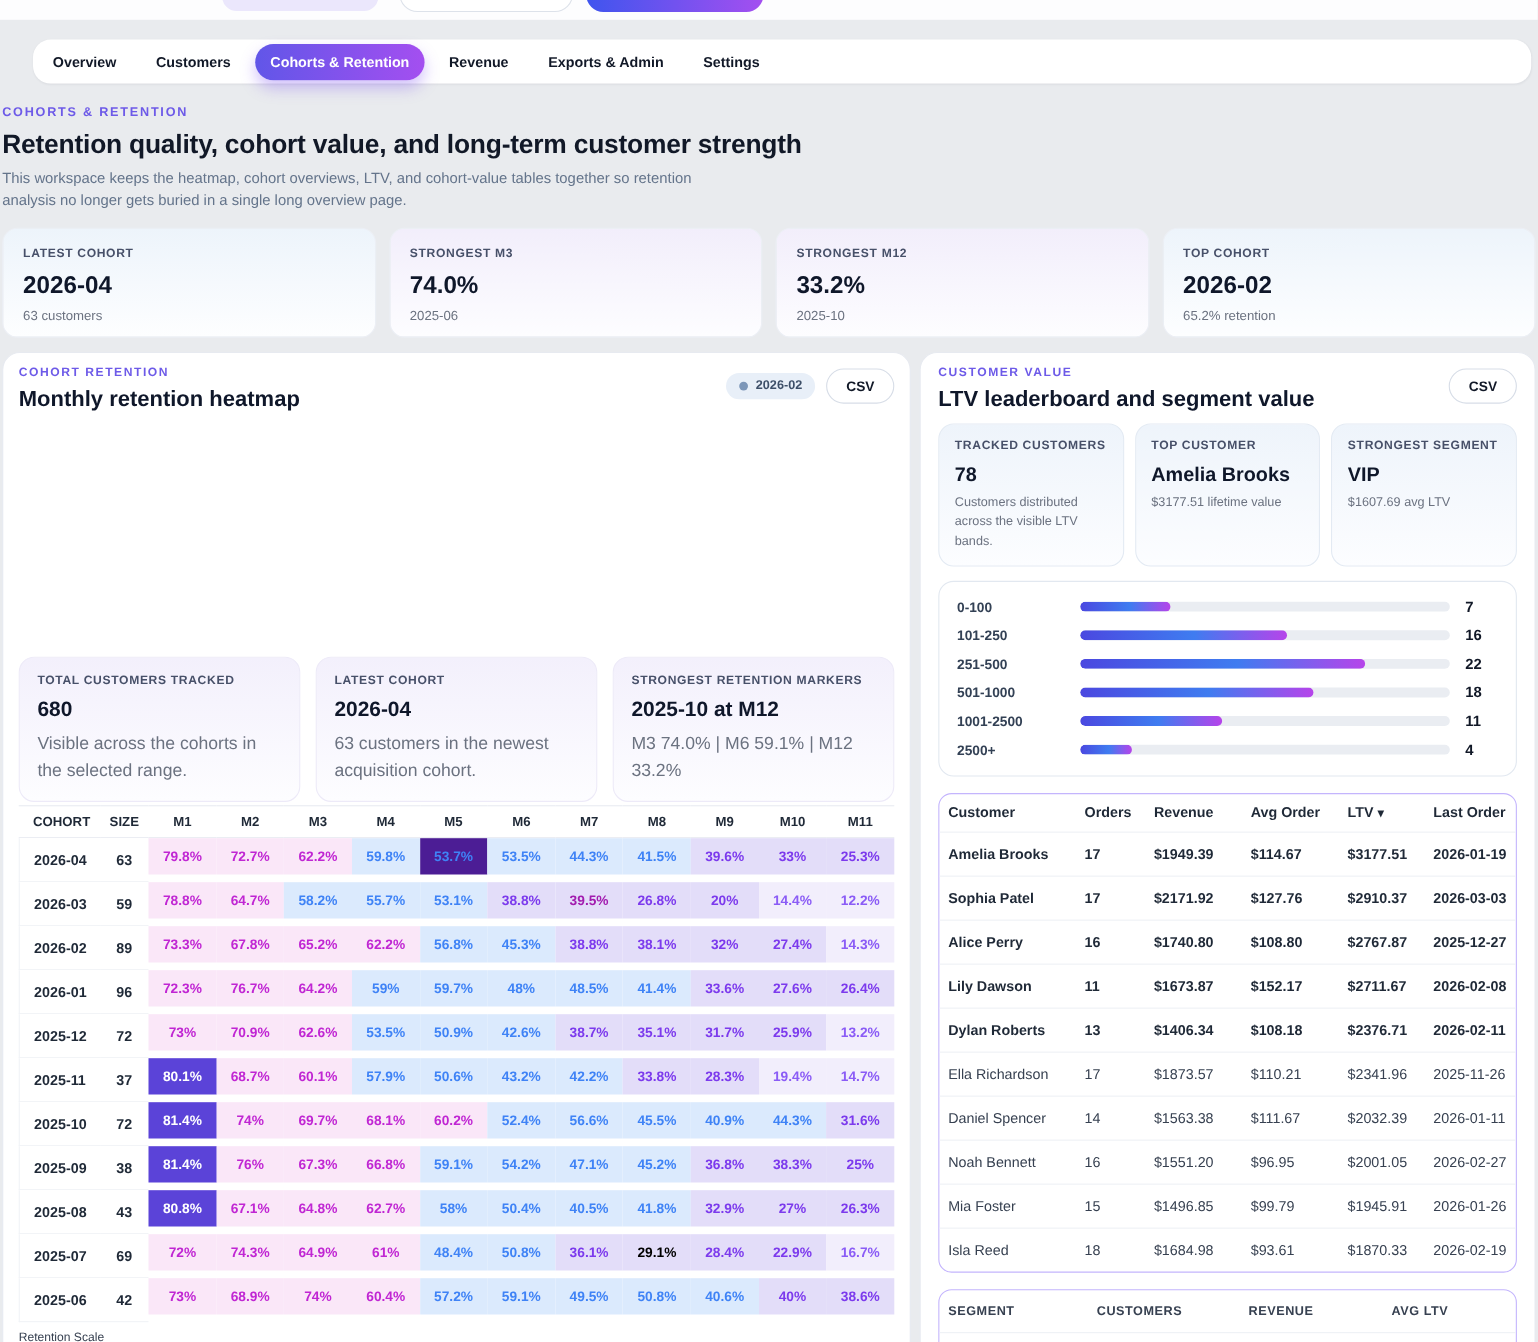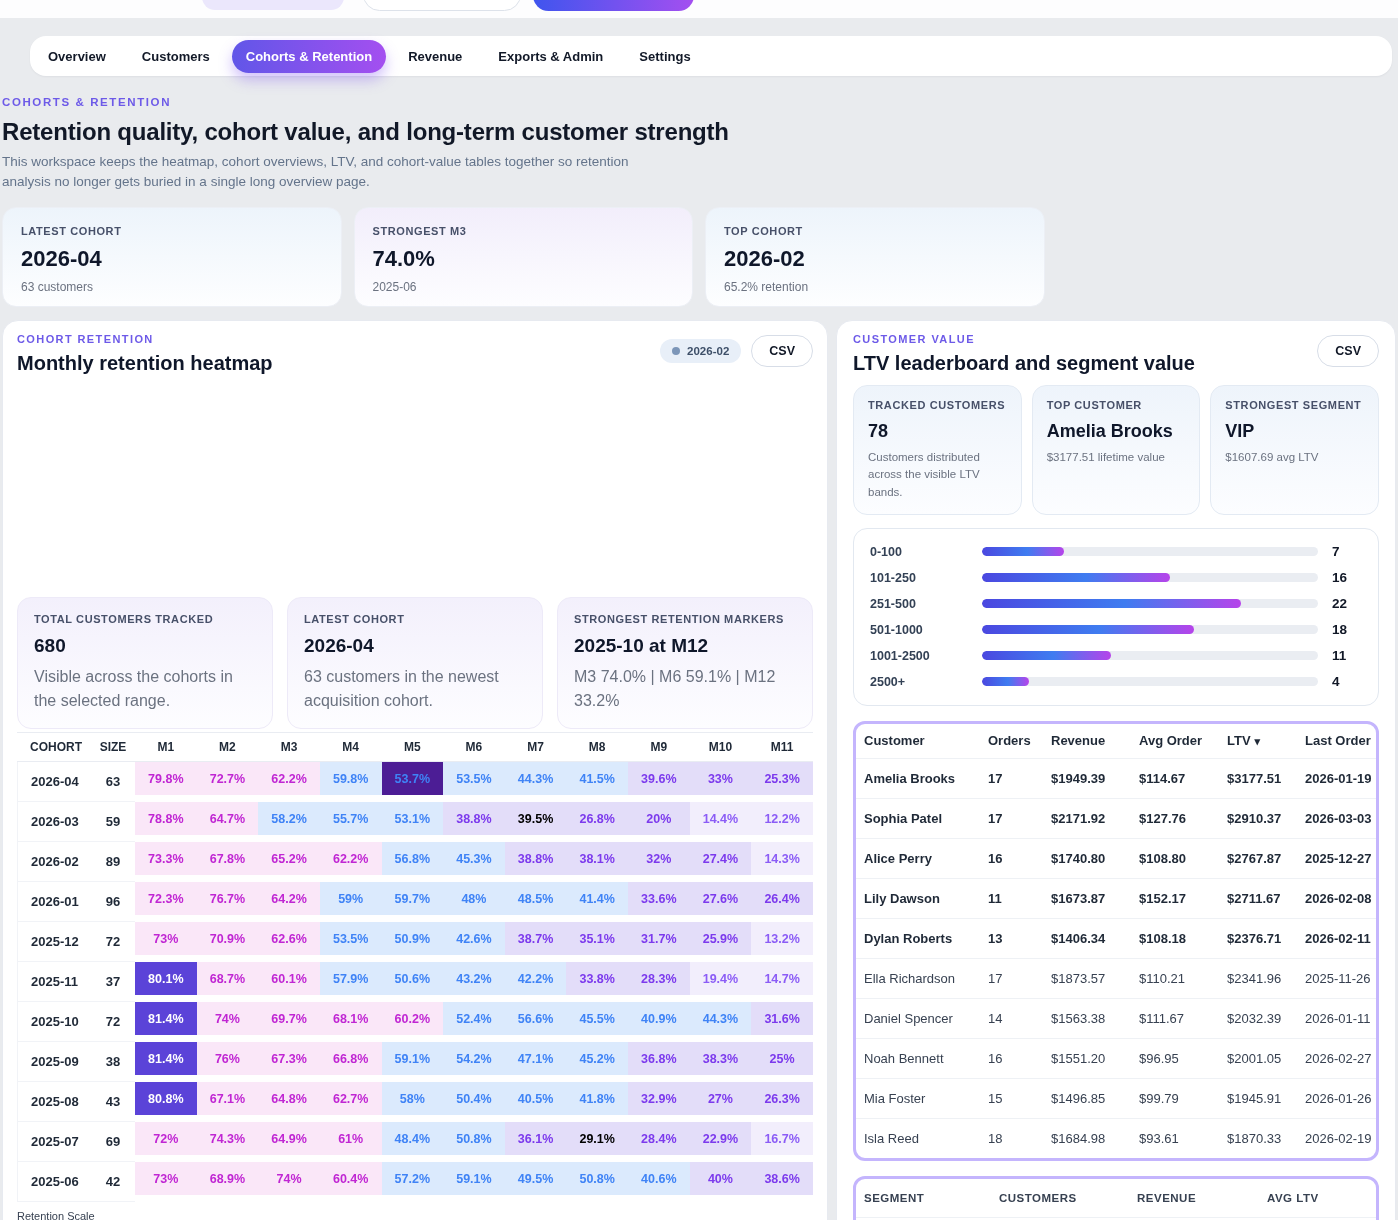--- a/index.html
+++ b/index.html
@@ -69,21 +69,21 @@
   .vcard { border:1px solid #e3eaf3; border-radius:14px; background:linear-gradient(180deg,#eef4fb,#fcfdff); padding:13px 14px; min-height:112px; }
   .vcard-value { font-weight:700; font-size:18px; color:#0f172a; margin-top:10px; }
   .vcard-sub { font-size:11.5px; color:#6b7280; margin-top:7px; line-height:1.5; }
   .bands-card { border:1px solid #e2e8f0; border-radius:14px; margin-top:13px; padding:10px 16px; }
   .band-row { display:flex; align-items:center; height:26px; }
   .band-label { width:112px; font-weight:700; font-size:12.5px; color:#334155; }
   .band-track { flex:1; height:9px; border-radius:999px; background:#eaedf2; position:relative; overflow:hidden; margin-right:14px; }
   .band-fill { position:absolute; left:0; top:0; bottom:0; border-radius:999px;
     background:linear-gradient(90deg,#4b48e0,#3f7cf0 55%,#b644ea); }
   .band-count { width:30px; font-weight:700; font-size:13.5px; color:#111827; }
-  .table-card { border:3px solid #c4b5fd; border-radius:12px; margin-top:15px; overflow:hidden; }
+  .table-card { border:1px solid #c4b5fd; border-radius:12px; margin-top:15px; overflow:hidden; }
   .trow { display:grid; grid-template-columns:124px 63px 88px 88px 78px 1fr; align-items:center; height:40px;
     padding-left:8px; border-top:1px solid #eef1f5; font-size:13px; color:#374151; }
   .trow.head { height:34px; border-top:0; font-weight:700; color:#1f2937; }
   .trow.strong { font-weight:700; color:#1f2937; }
   .sort-ind { font-size:11px; margin-left:4px; color:#1f2937; }
   .srow { display:grid; grid-template-columns:135px 138px 130px 1fr; align-items:center; height:44px;
     padding-left:8px; border-top:1px solid #eef1f5; font-size:13px; color:#374151; }
   .srow.head { height:38px; border-top:0; font-weight:700; font-size:11.5px; letter-spacing:.5px; color:#374151; }
 </style>
 </head>
@@ -113,20 +113,25 @@
 <section class="kpis" id="kpis">
     <div class="kpi tint-blue">
       <div class="kpi-label">LATEST COHORT</div>
       <div class="kpi-value">2026-04</div>
       <div class="kpi-sub">63 customers</div>
     </div>
     <div class="kpi tint-violet">
       <div class="kpi-label">STRONGEST M3</div>
       <div class="kpi-value">74.0%</div>
       <div class="kpi-sub">2025-06</div>
+    </div>
+    <div class="kpi tint-violet">
+      <div class="kpi-label">STRONGEST M12</div>
+      <div class="kpi-value">33.2%</div>
+      <div class="kpi-sub">2025-10</div>
     </div>
     <div class="kpi tint-blue">
       <div class="kpi-label">TOP COHORT</div>
       <div class="kpi-value">2026-02</div>
       <div class="kpi-sub">65.2% retention</div>
     </div>
   </section>
 
 <main class="cols">
 
@@ -248,21 +253,21 @@
             <td>
               <div class="heatfill" style="background: rgb(219, 234, 253); color: rgb(63, 131, 246);">55.7%</div>
             </td>
             <td>
               <div class="heatfill" style="background: rgb(219, 234, 253); color: rgb(63, 131, 246);">53.1%</div>
             </td>
             <td>
               <div class="heatfill" style="background: rgb(227, 221, 249); color: rgb(124, 58, 237);">38.8%</div>
             </td>
             <td>
-              <div class="heatfill" style="background: rgb(227, 221, 249); color: #000000;">39.5%</div>
+              <div class="heatfill" style="background: rgb(227, 221, 249); color: #a21caf;">39.5%</div>
             </td>
             <td>
               <div class="heatfill" style="background: rgb(227, 221, 249); color: rgb(124, 58, 237);">26.8%</div>
             </td>
             <td>
               <div class="heatfill" style="background: rgb(227, 221, 249); color: rgb(124, 58, 237);">20%</div>
             </td>
             <td>
               <div class="heatfill" style="background: rgb(242, 238, 252); color: rgb(139, 92, 246);">14.4%</div>
             </td>

